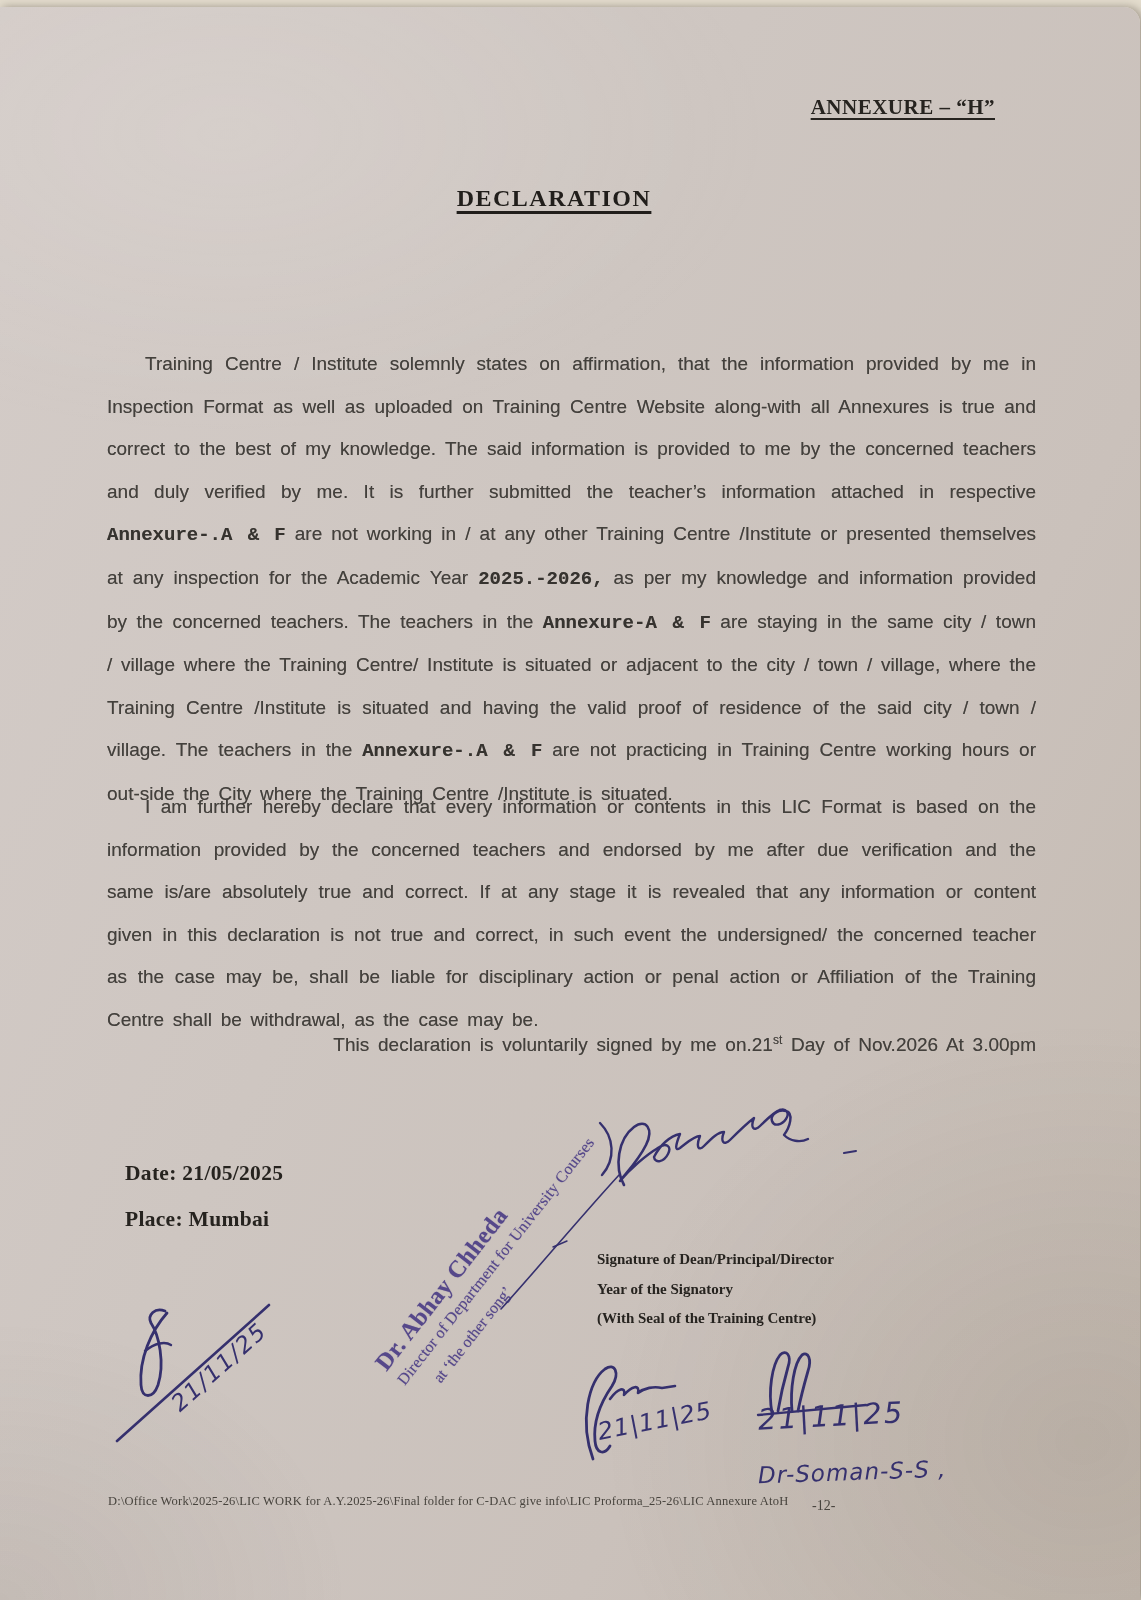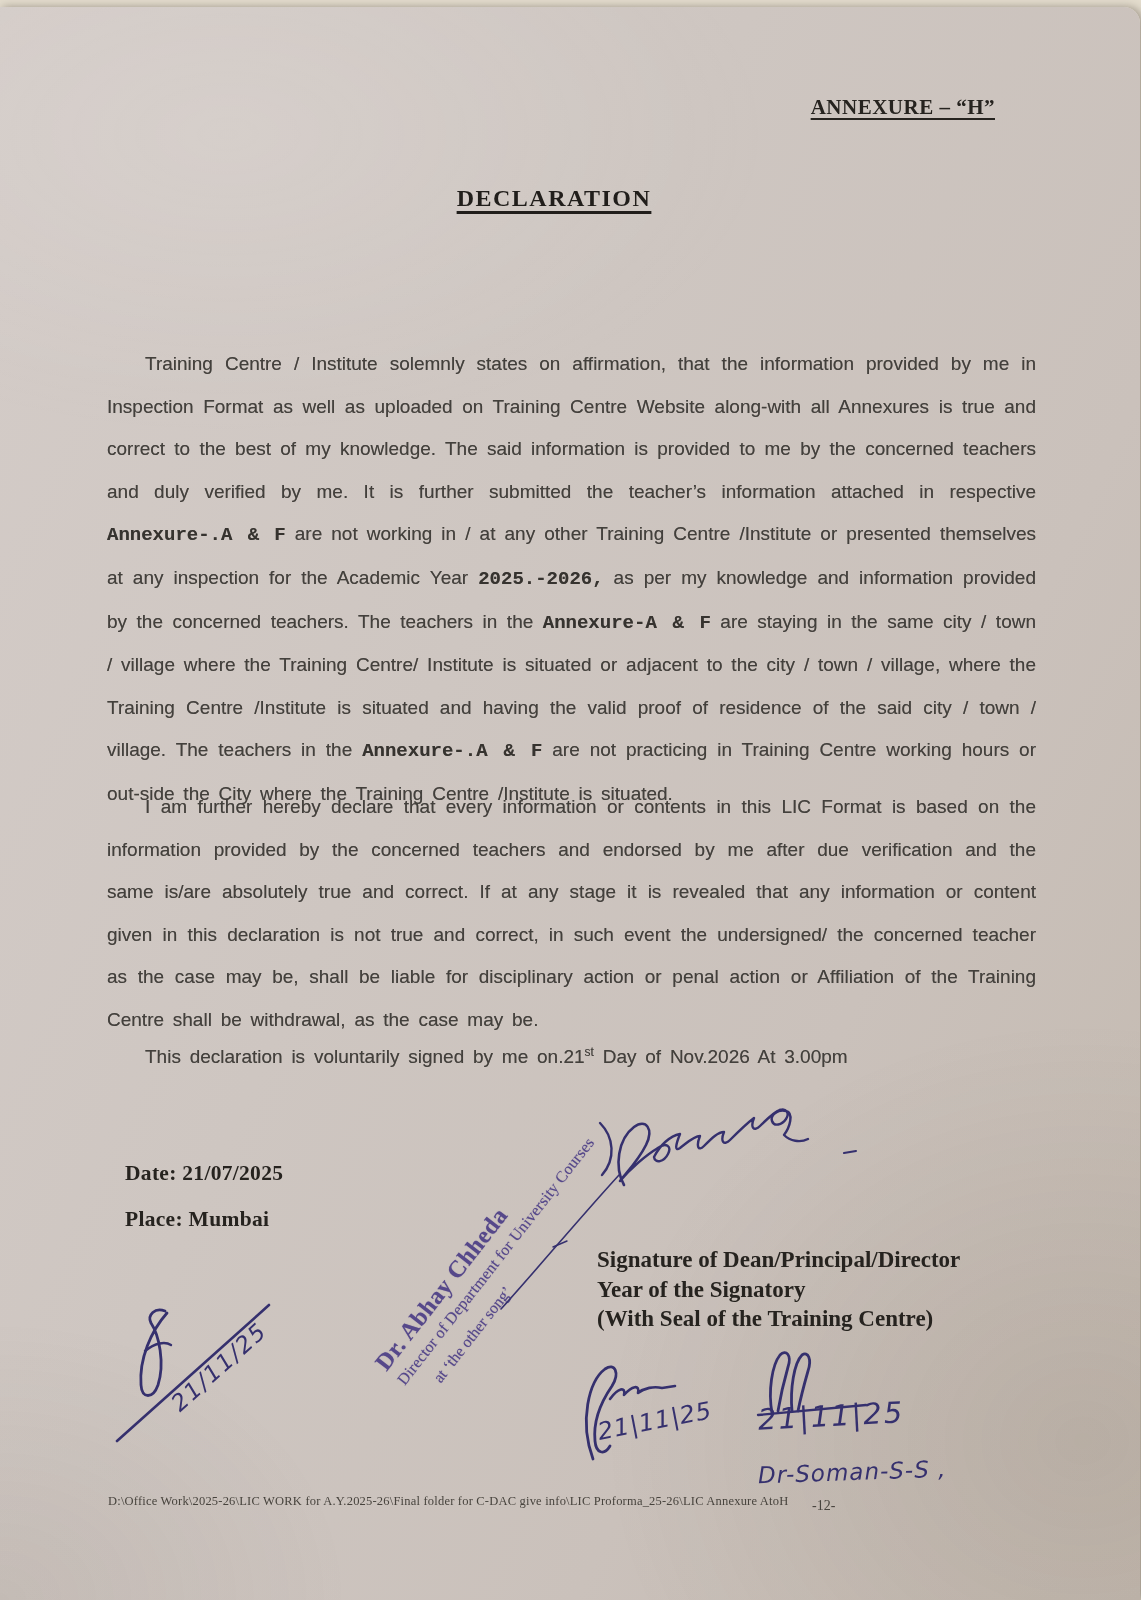--- a/index.html
+++ b/index.html
@@ -35,30 +35,30 @@
   }
   .para{
     position:absolute;left:107px;width:929px;font-size:19px;color:#43403c;
     text-align:justify;word-spacing:3.5px;text-indent:38px;margin:0;
     text-shadow:0 0 .5px rgba(67,64,60,.55);
   }
   .para b{color:#36332f;font-family:Liberation Mono, monospace;}
   #p1{top:275px;line-height:32px;}
   #p2{top:336px;line-height:42.6px;}
   #p3{top:779px;line-height:42.6px;}
-  #p4{top:1018px;line-height:30px;text-align:left;margin-top:12px;}
+  #p4{top:1018px;line-height:30px;text-align:right;}
   #p4 sup{font-size:12px;}
   .dateline{
     position:absolute;left:125px;font-weight:bold;font-size:21.5px;color:#26231f;
     letter-spacing:.3px;margin:0;
   }
   #date-line{top:1154px;}
   #place-line{top:1200px;text-align:center;}
   .sig-block{
-    position:absolute;left:597px;top:1238px;font-weight:bold;font-size:23px;
+    position:absolute;left:597px;top:1238px;font-weight:bold;font-size:15px;
     line-height:29.5px;color:#26231f;margin:0;
   }
   .stamp{
     position:absolute;left:370px;top:1352px;width:420px;
     transform:rotate(-52deg);transform-origin:0 0;
     color:var(--stamp,#4c3e86);opacity:.92;
     font-family:"Liberation Serif","DejaVu Serif",serif;
     text-shadow:0 0 1px rgba(76,62,134,.55);
   }
   .stamp .l1{font-size:24px;font-weight:bold;letter-spacing:.5px;}
@@ -97,21 +97,21 @@
 
 
   <p id="p2" class="para"><span>Training Centre / Institute solemnly states on affirmation, that the information provided by me in Inspection Format as well as uploaded on Training Centre Website along-with all Annexures is true and correct to the best of my knowledge. The said information is provided to me by the concerned teachers and duly verified by me. It is further submitted the teacher’s information attached in respective </span><b>Annexure-.A &amp; F</b><span>  are not working in / at any other Training Centre /Institute or presented themselves at any inspection for the Academic Year </span><b>2025.-2026,</b><span> as per my knowledge and information provided by the concerned teachers. The teachers in the </span><b>Annexure-A &amp; F</b><span> are staying in the same city / town / village where the Training Centre/ Institute is situated or adjacent to the city / town / village, where the Training Centre /Institute is situated and having the valid proof of residence of the said city / town / village. The teachers in the </span><b>Annexure-.A &amp; F</b><span>  are not practicing in Training Centre working hours or out-side the City where the Training Centre /Institute is situated.</span></p>
 
   <p id="p3" class="para">
     <span>I am further hereby declare that every information or contents in this LIC Format is based on the information provided by the concerned teachers and endorsed by me after due verification and the same is/are absolutely true and correct. If at any stage it is revealed that any information or content given in this declaration is not true and correct, in such event the undersigned/ the concerned teacher as the case may be, shall be liable for disciplinary action or penal action or Affiliation of the Training Centre shall be withdrawal, as the case may be.</span>
   </p>
 
   <p id="p4" class="para"><span>This declaration is voluntarily signed by me on.21</span><sup>st</sup><span> Day of Nov.2026 At 3.00pm</span></p>
 
-  <p id="date-line" class="dateline serif">Date: 21/07/2025</p>
+  <p id="date-line" class="dateline serif">Date: 21/05/2025</p>
   <p id="place-line" class="dateline serif">Place: Mumbai</p>
 
   <div class="stamp">
     <div class="l1">Dr. Abhay Chheda</div>
     <div class="l2">Director of Department for University Courses</div>
     <div class="l3">at ‘the other song’</div>
   </div>
 
   <svg class="ink" style="left:495px;top:1160px" width="130" height="148" viewBox="0 0 130 148">
     <path d="M6,142 C44,100 82,54 124,8" stroke-width="1.6"></path>

